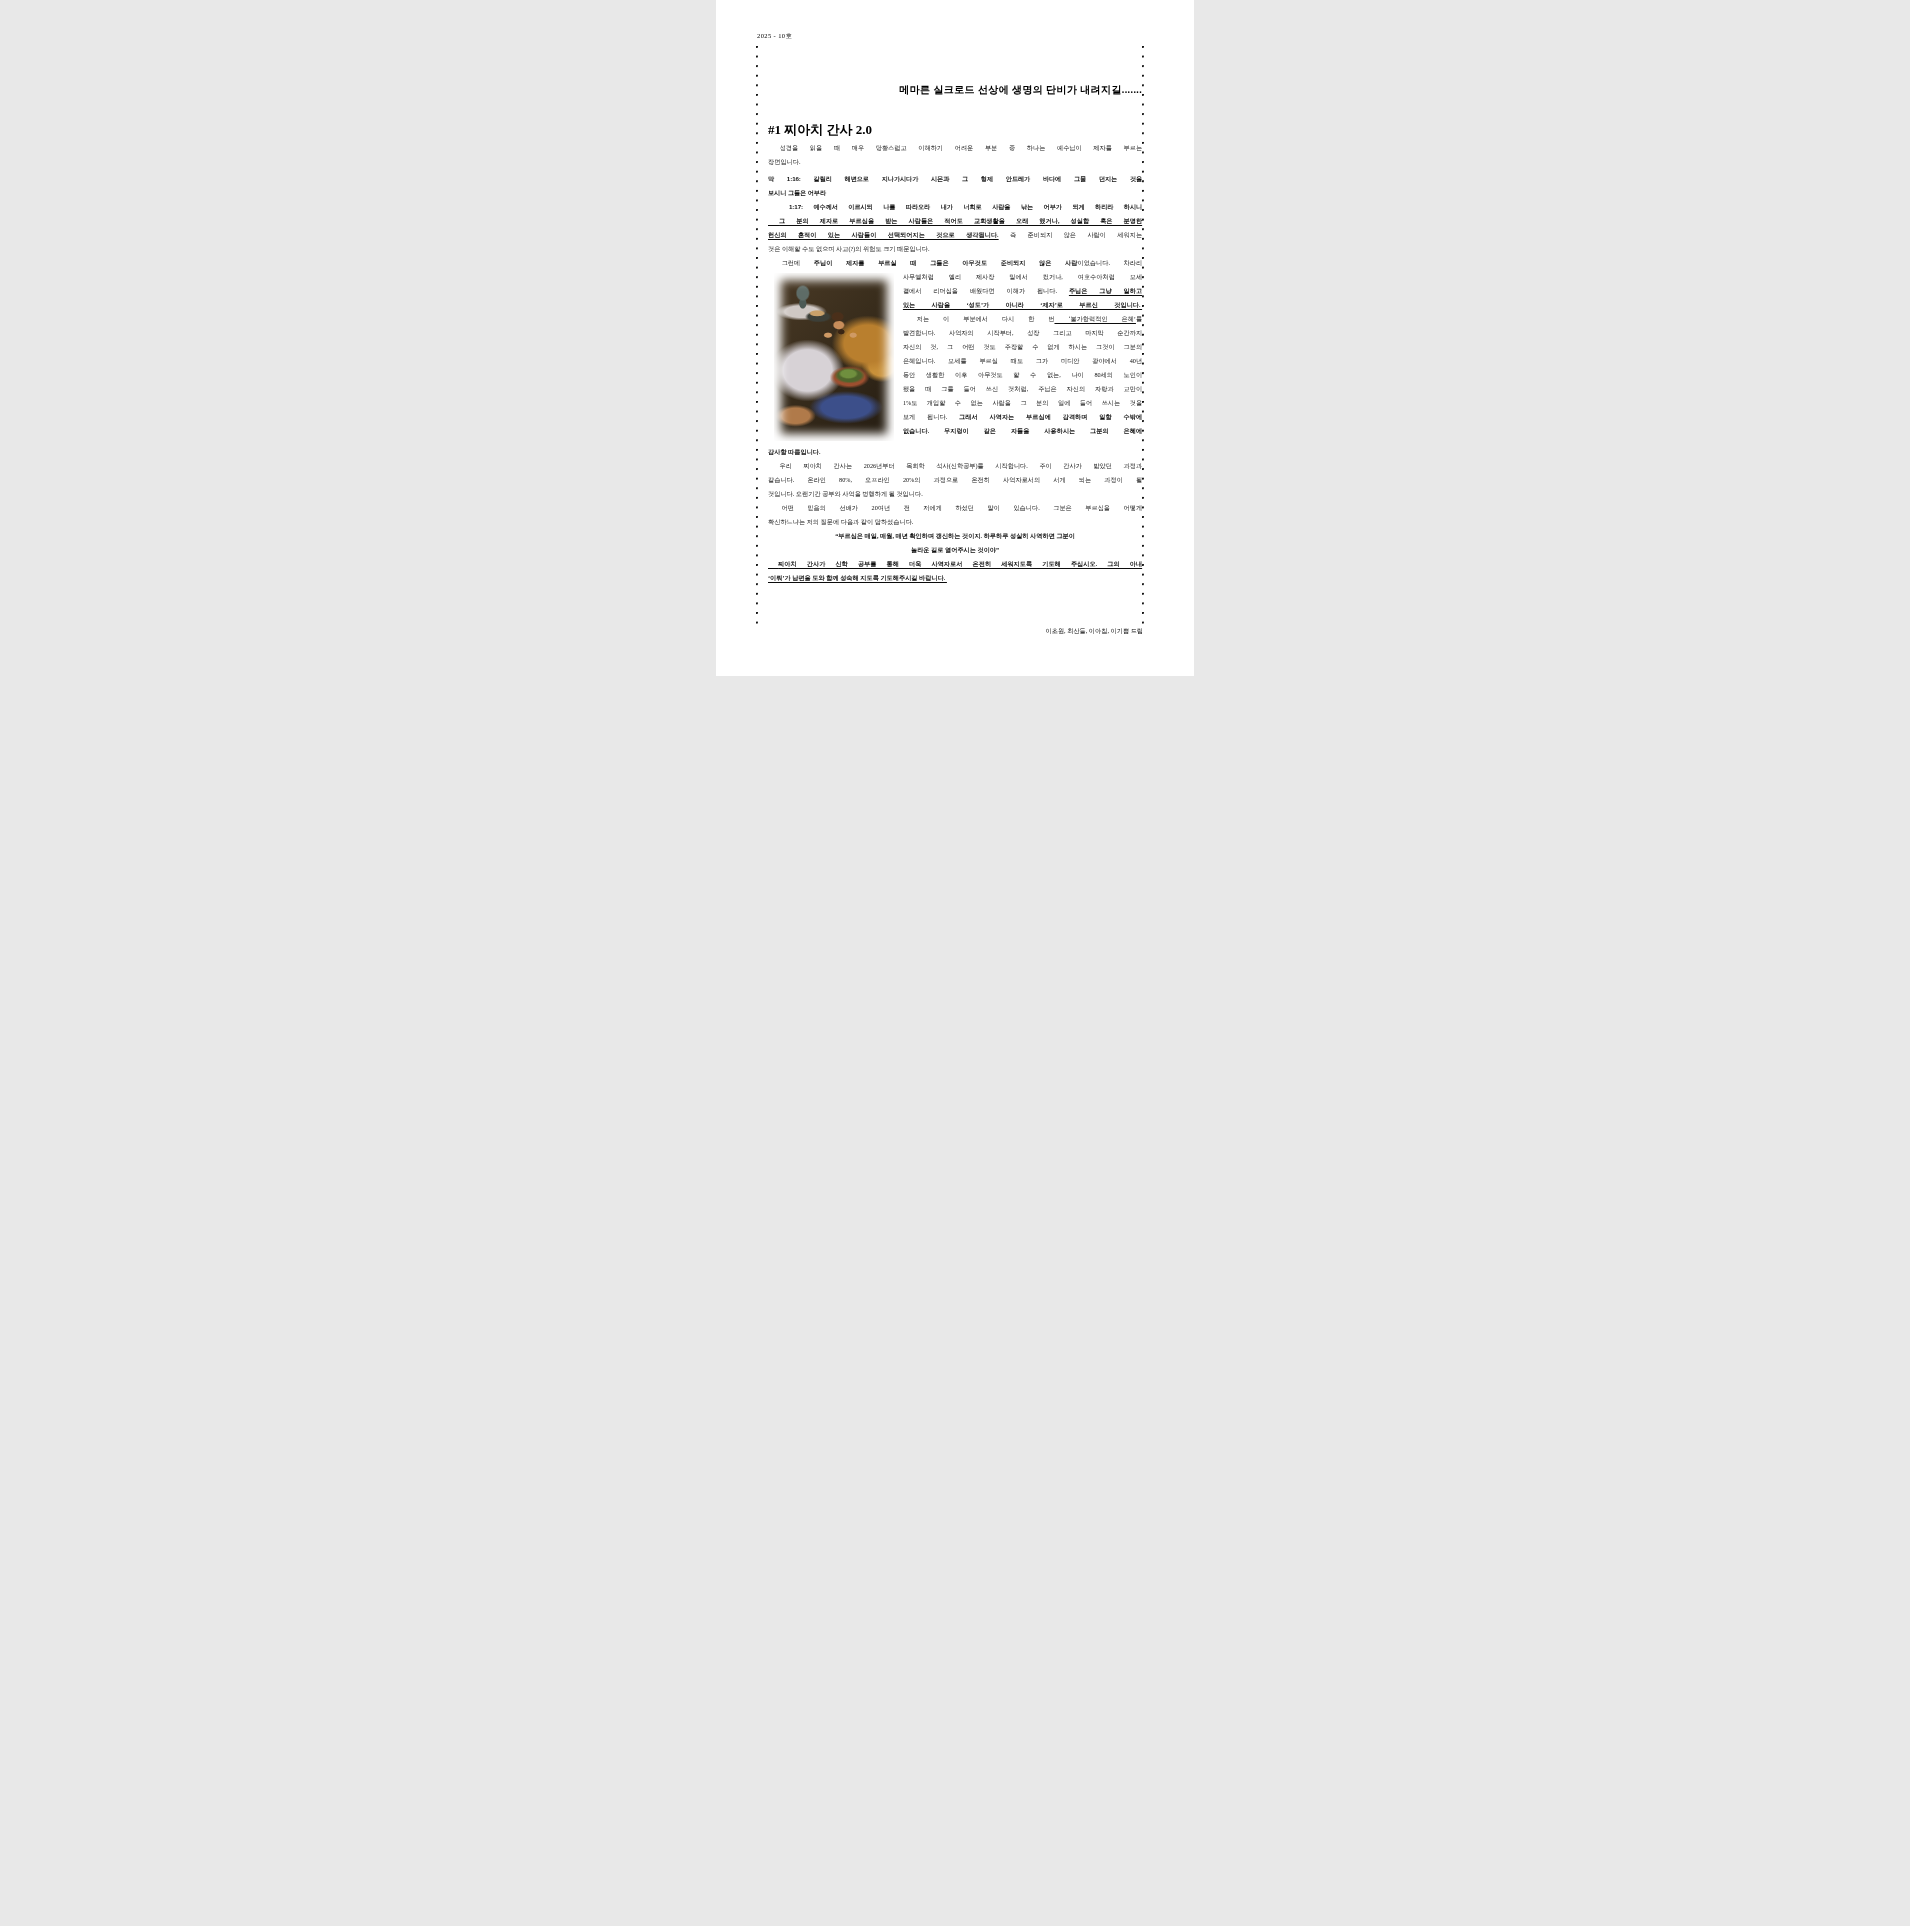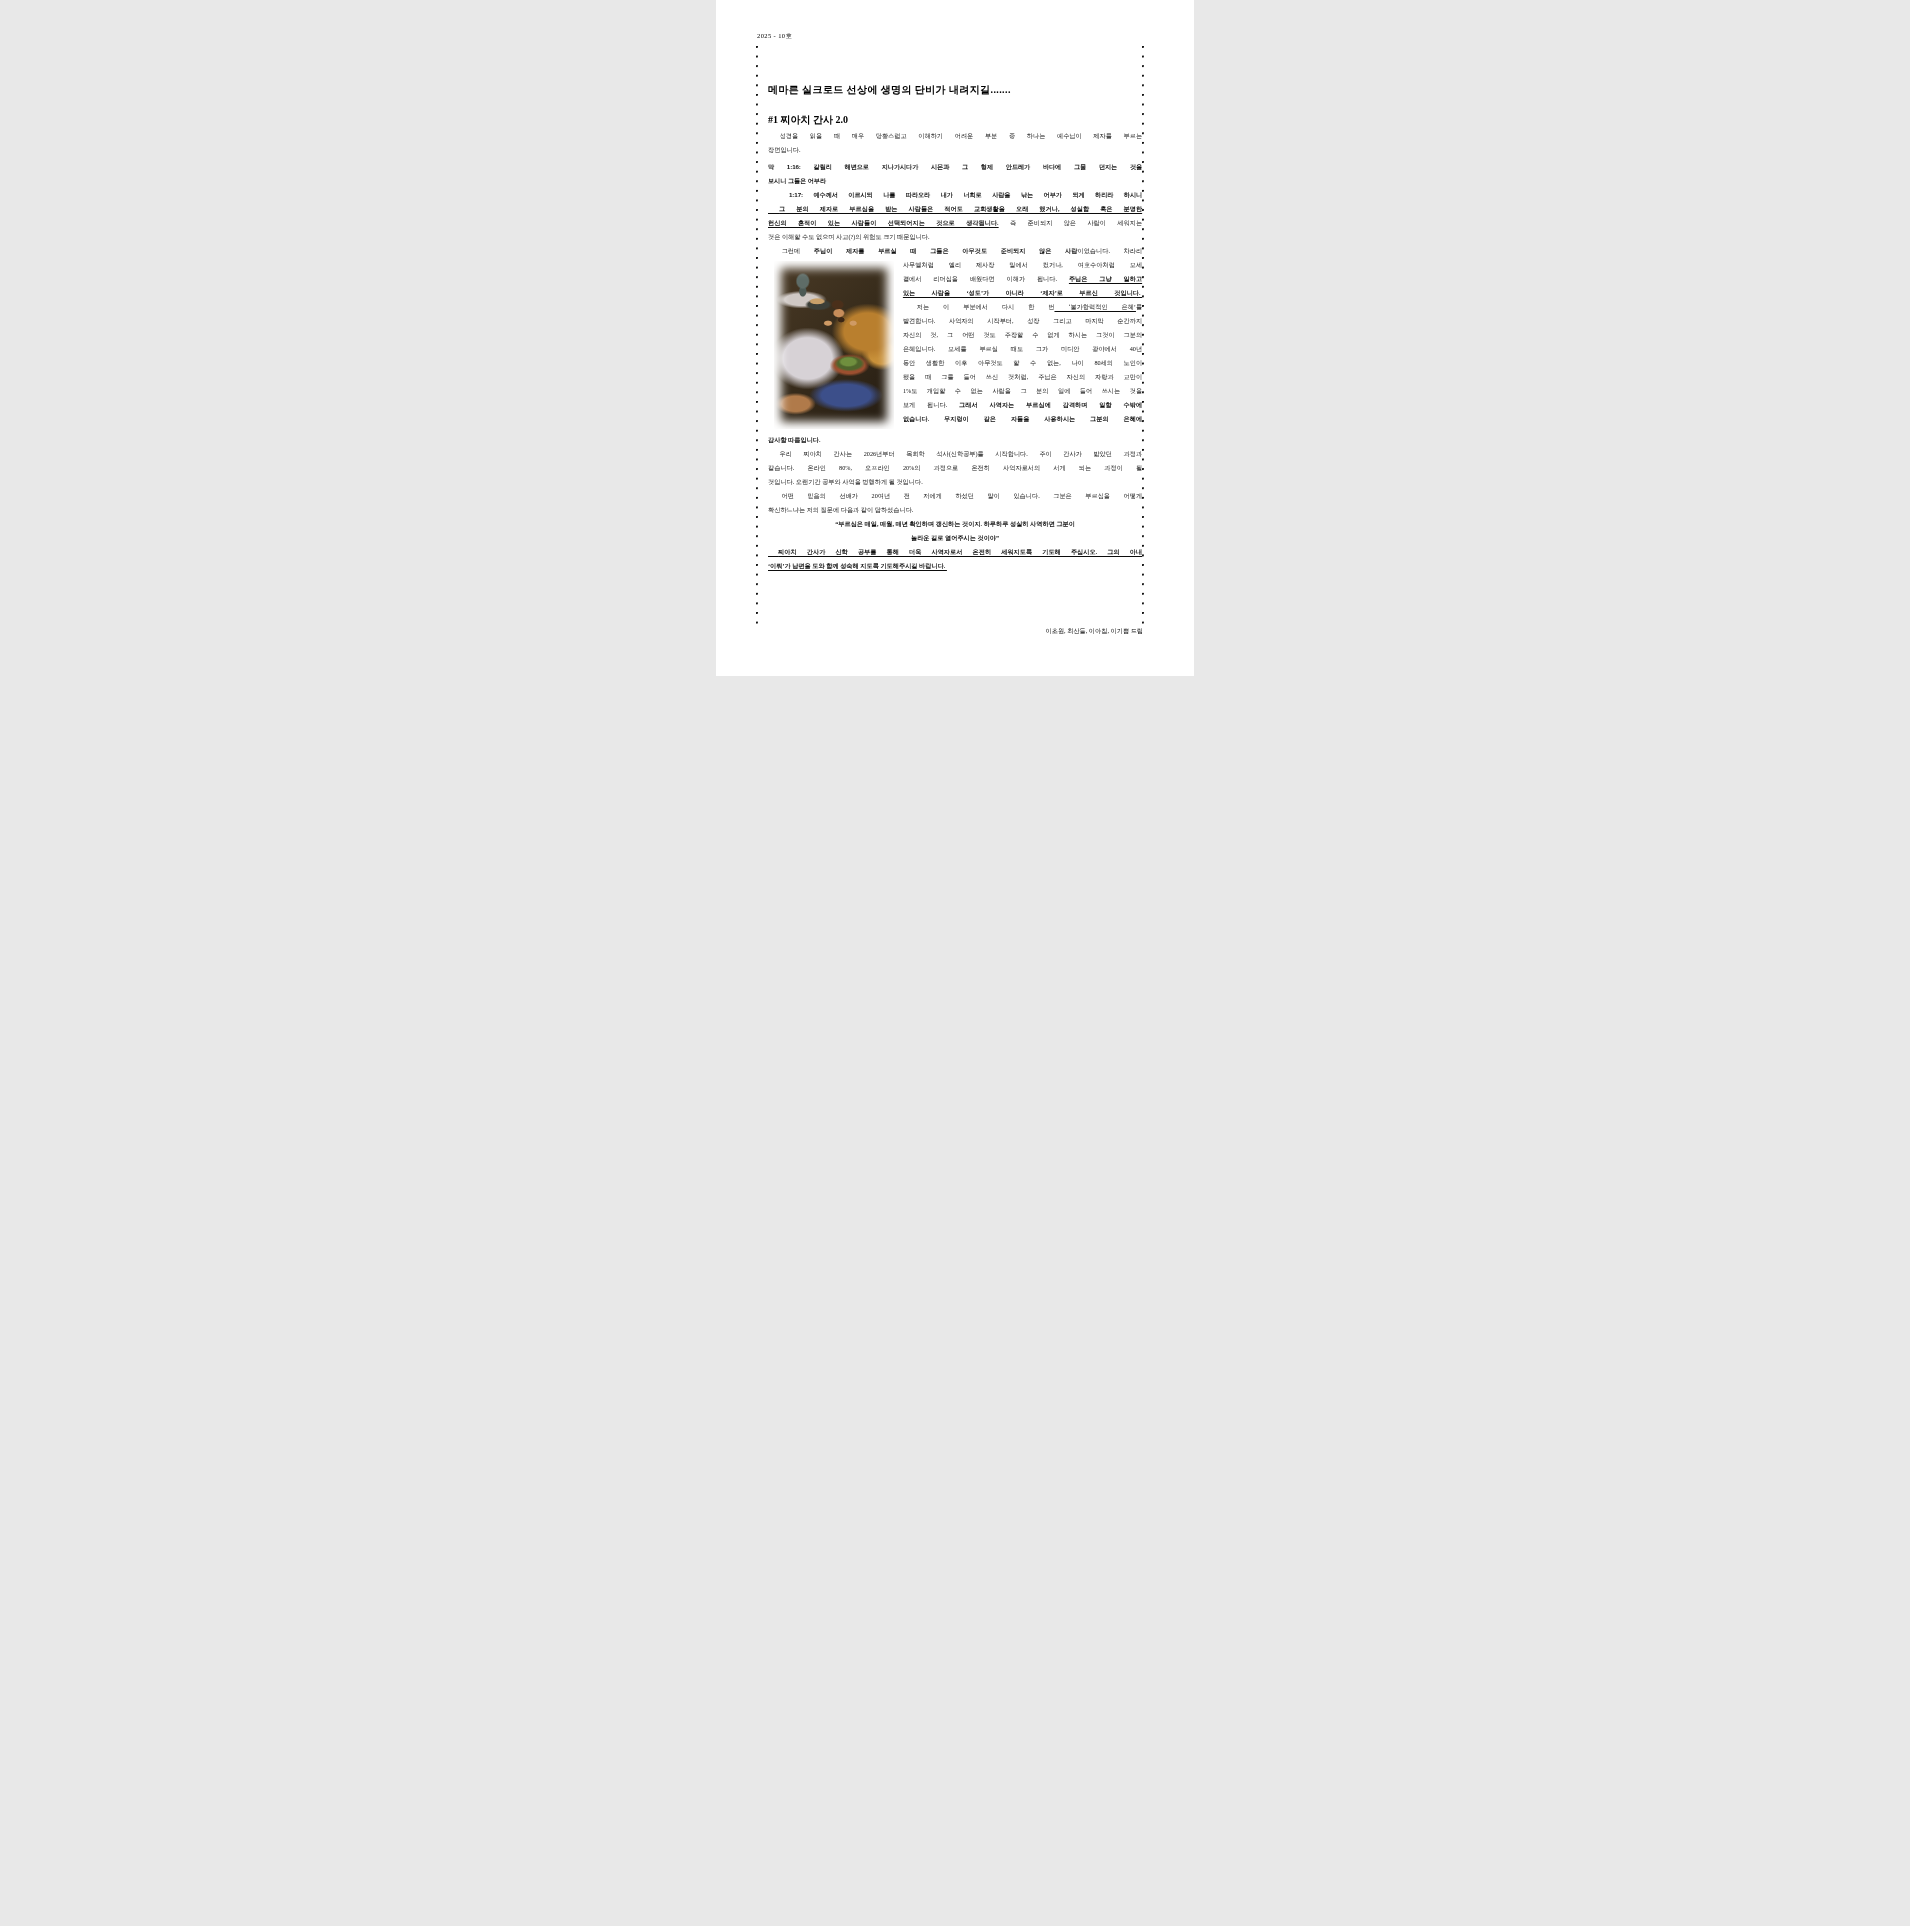--- a/index.html
+++ b/index.html
@@ -30,26 +30,26 @@
     background-image:radial-gradient(circle at 0.9px 0.9px,#151515 0.7px,rgba(0,0,0,0) 0.9px);
     background-size:1.9px 9.6px;background-repeat:repeat-y;}
   .e-right{top:0;bottom:0;right:0;width:1.9px;
     background-image:radial-gradient(circle at 0.9px 0.9px,#151515 0.7px,rgba(0,0,0,0) 0.9px);
     background-size:1.9px 9.6px;background-repeat:repeat-y;}
   .content{
     position:absolute;left:0;top:0;right:0;
     padding:37px 1.9px 0 12px;
   }
   .title{
-    text-align:left;
+    text-align:right;
     font-size:10px;font-weight:600;letter-spacing:0.4px;color:#000;
   }
   .heading{
-    margin-top:16px;
-    font-size:10px;font-weight:700;color:#000;
+    margin-top:24px;
+    font-size:13px;font-weight:700;color:#000;
   }
   #body-flow{margin-top:2.3px;font-size:6.2px;line-height:14px;}
   .jline{white-space:pre-wrap;}
   .a-justify{text-align:justify;text-align-last:justify;}
   .a-left{text-align:left;text-align-last:auto;}
   .a-center{text-align:center;text-align-last:center;}
   .clear{clear:left;}
   .gothic{font-family:"Liberation Sans", sans-serif;letter-spacing:-0.1px;}
   .b{font-weight:700;}
   .u{text-decoration:underline;text-decoration-thickness:0.7px;text-underline-offset:1.7px;text-decoration-color:#0c0c0c;}

